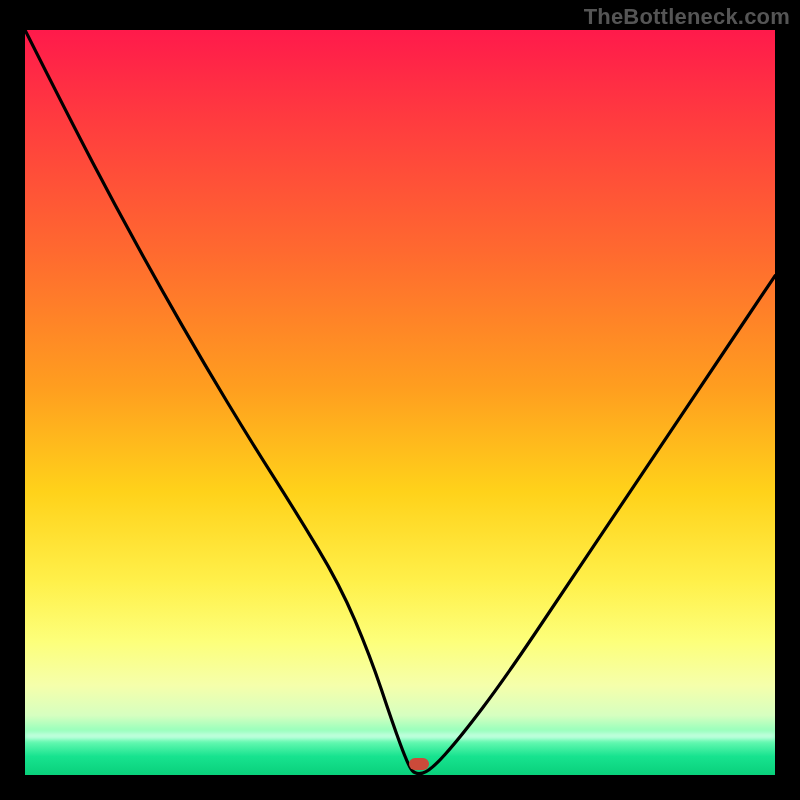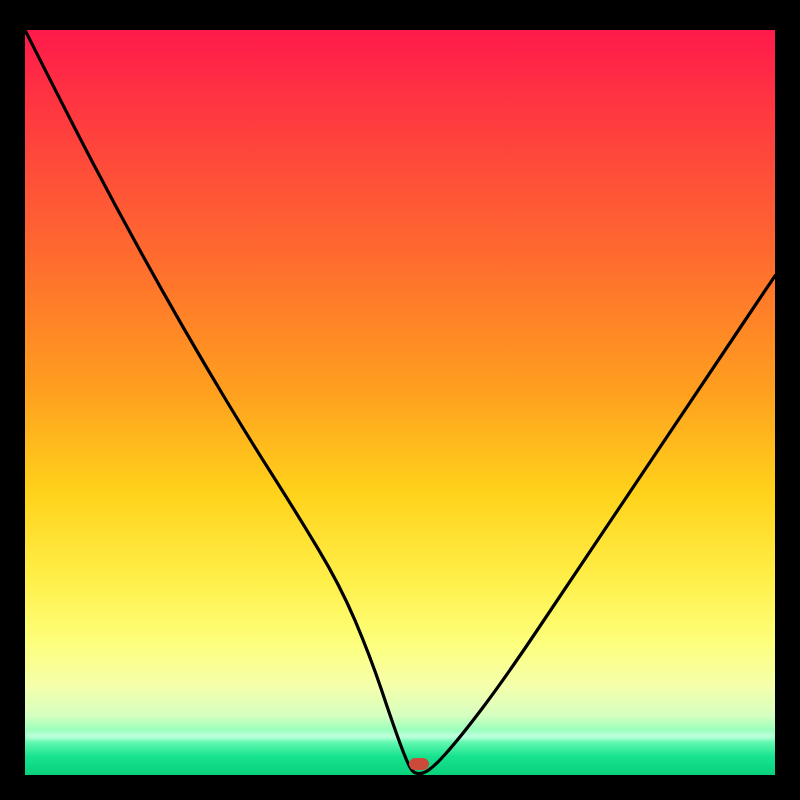--- a/index.html
+++ b/index.html
@@ -72,20 +72,21 @@
     border-radius: 6px;
     background: #cc4a3a;
     bottom: 5px;
     transform: translateX(-50%);
   }
 </style>
 </head>
 <body>
 
 <div class="frame">
+  <div class="watermark">TheBottleneck.com</div>
 
   <div class="plot">
     <div class="gradient"></div>
     <div class="white-band"></div>
 
     <svg class="curve" viewBox="0 0 750 745" preserveAspectRatio="none">
       <path fill="none" stroke="#000" stroke-width="3.2" stroke-linecap="round" d="M 0.0 0.0 Q 45.0 89.4 67.5 132.2 Q 90.0 175.1 112.5 216.1 Q 135.0 257.0 157.5 296.1 Q 180.0 335.2 202.5 372.5 Q 225.0 409.8 247.5 445.1 Q 270.0 480.5 292.5 517.8 Q 315.0 555.0 330.0 590.4 Q 345.0 625.8 356.3 659.3 Q 367.5 692.9 375.0 713.3 Q 382.5 733.8 386.3 739.4 Q 390.0 745.0 397.5 743.1 Q 405.0 741.3 420.0 724.5 Q 435.0 707.8 457.5 678.0 Q 480.0 648.1 510.0 603.5 Q 540.0 558.8 577.5 502.9 Q 615.0 447.0 652.5 391.1 Q 690.0 335.2 720.0 290.5 T 750.0 245.8"></path>
     </svg>
 
     <div class="marker" style="left: 393.75px; background: rgb(204, 74, 58);"></div>

